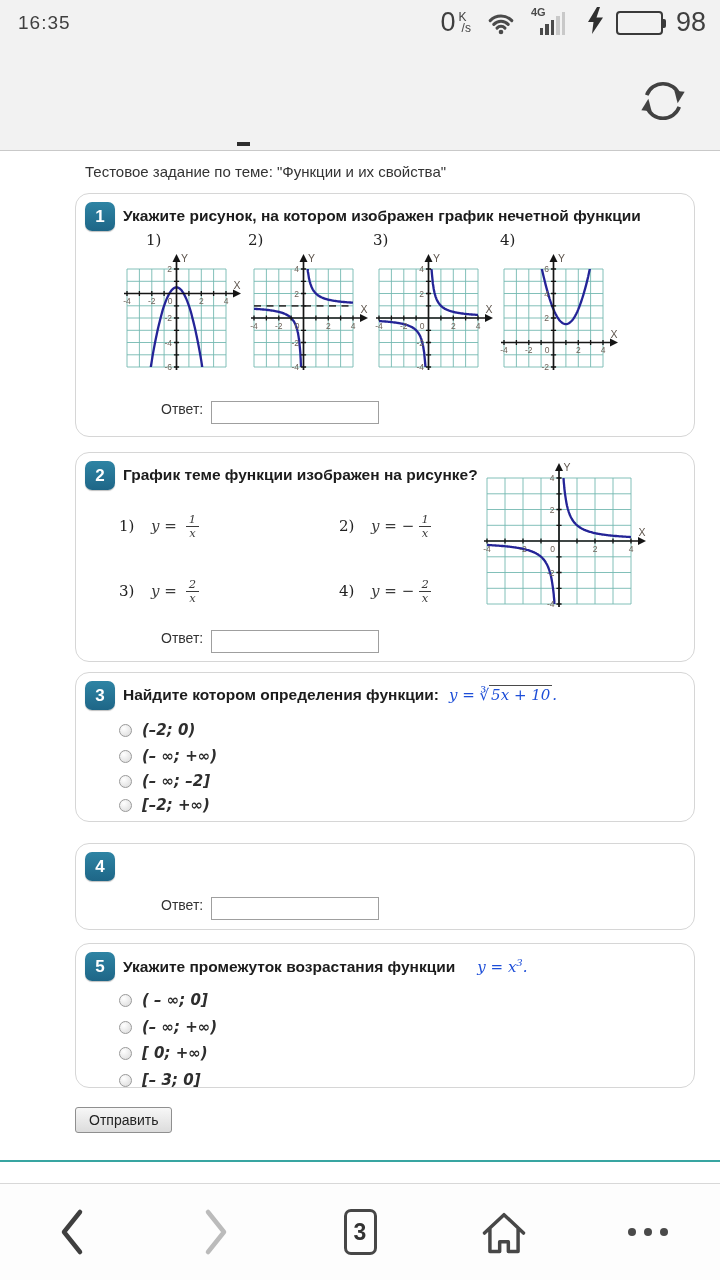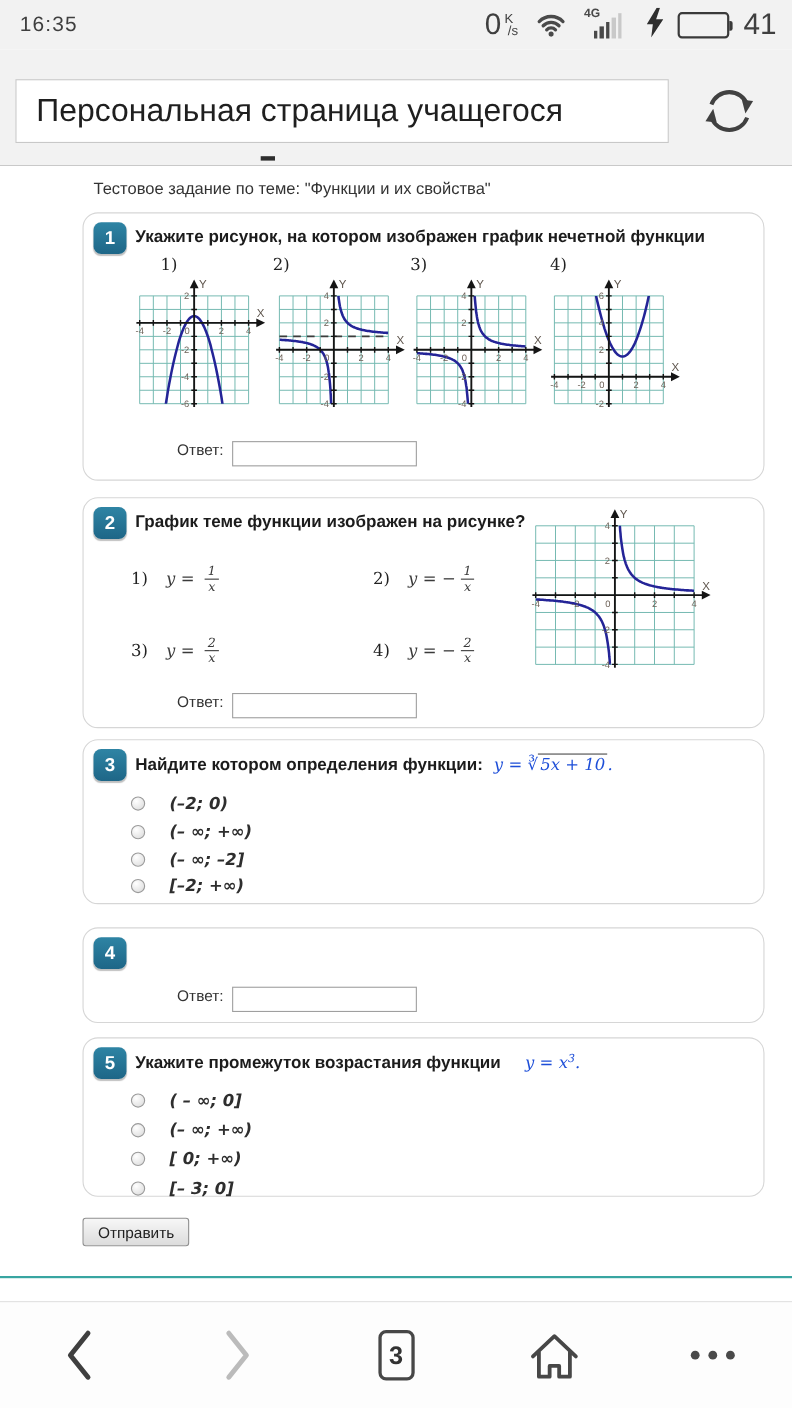--- a/index.html
+++ b/index.html
@@ -48,21 +48,21 @@
   .choice-label { position:absolute; top:37px; font-family:"DejaVu Serif",serif; font-size:15px; color:#222; }
   .graph { position:absolute; }
 
   .ansrow { position:absolute; display:flex; align-items:flex-start; gap:8px; }
   .ansrow label { font-size:14px; color:#333; }
   .ans-input { width:168px; height:23px; border:1px solid #9f9f9f; background:#fff; font-size:14px; padding:0 4px; }
 
   .opt { position:absolute; left:43px; display:flex; align-items:center; gap:10px; height:22px; }
   .radio { width:13px; height:13px; border-radius:50%; border:1px solid #9a9a9a;
     background:radial-gradient(circle at 35% 30%, #ffffff, #d9d9d9); flex:0 0 auto; }
-  .opt-text { font-family:"DejaVu Sans",sans-serif; font-style:italic; font-weight:600; font-size:15px; color:#2e2e2e;margin-left:12px; }
+  .opt-text { font-family:"DejaVu Sans",sans-serif; font-style:italic; font-weight:600; font-size:15px; color:#2e2e2e; }
 
   .q2opt { position:absolute; display:flex; align-items:center; }
   .q2opt .onum { font-family:"DejaVu Serif",serif; font-size:15px; color:#222; width:32px; }
   .q2opt .fprefix, .q2opt .fsign { font-family:"DejaVu Serif",serif; font-style:italic; font-size:15px; color:#3a3a3a; }
   .q2opt .fsign { margin-left:5px; }
   .frac { display:inline-flex; flex-direction:column; align-items:center; margin-left:4px; vertical-align:middle;
     font-family:"DejaVu Serif",serif; font-style:italic; font-size:11.5px; color:#3a3a3a; line-height:1.1; }
   .frac .den { border-top:1px solid #3a3a3a; padding:0 3px; }
   .frac .num { padding:0 3px; }
 
@@ -111,26 +111,25 @@
           <i class="dim" style="height:19px"></i>
             <i class="dim" style="height:23px"></i>
         </span>
       </span>
       <span>
         <svg width="15" height="27" viewBox="0 0 15 27">
           <polygon points="9,0 0,15 5.5,15 4,27 15,10.5 8.5,10.5 12,0" fill="#2f2f2f"></polygon>
         </svg>
       </span>
       <span class="battery"><span class="fill"></span></span>
-      <span class="batt-pct">41</span>
+      <span class="batt-pct">98</span>
     </div>
   </div>
 
   <div class="addr-area">
-    <div class="addr-box">Персональная страница учащегося</div>
     <div class="reload-btn">
       <svg width="52" height="52" viewBox="0 0 48 48">
         <path d="M9 18.5 A16 16 0 0 1 39 18.5" stroke="#414141" stroke-width="3.4" fill="none"></path>
         <polygon points="44,15.5 37.5,26 34.5,14.5" fill="#414141"></polygon>
         <path d="M39 29.5 A16 16 0 0 1 9 29.5" stroke="#414141" stroke-width="3.4" fill="none"></path>
         <polygon points="4,32.5 10.5,22 13.5,33.5" fill="#414141"></polygon>
       </svg>
     </div>
     <div class="clip-dash"></div>
   </div>

